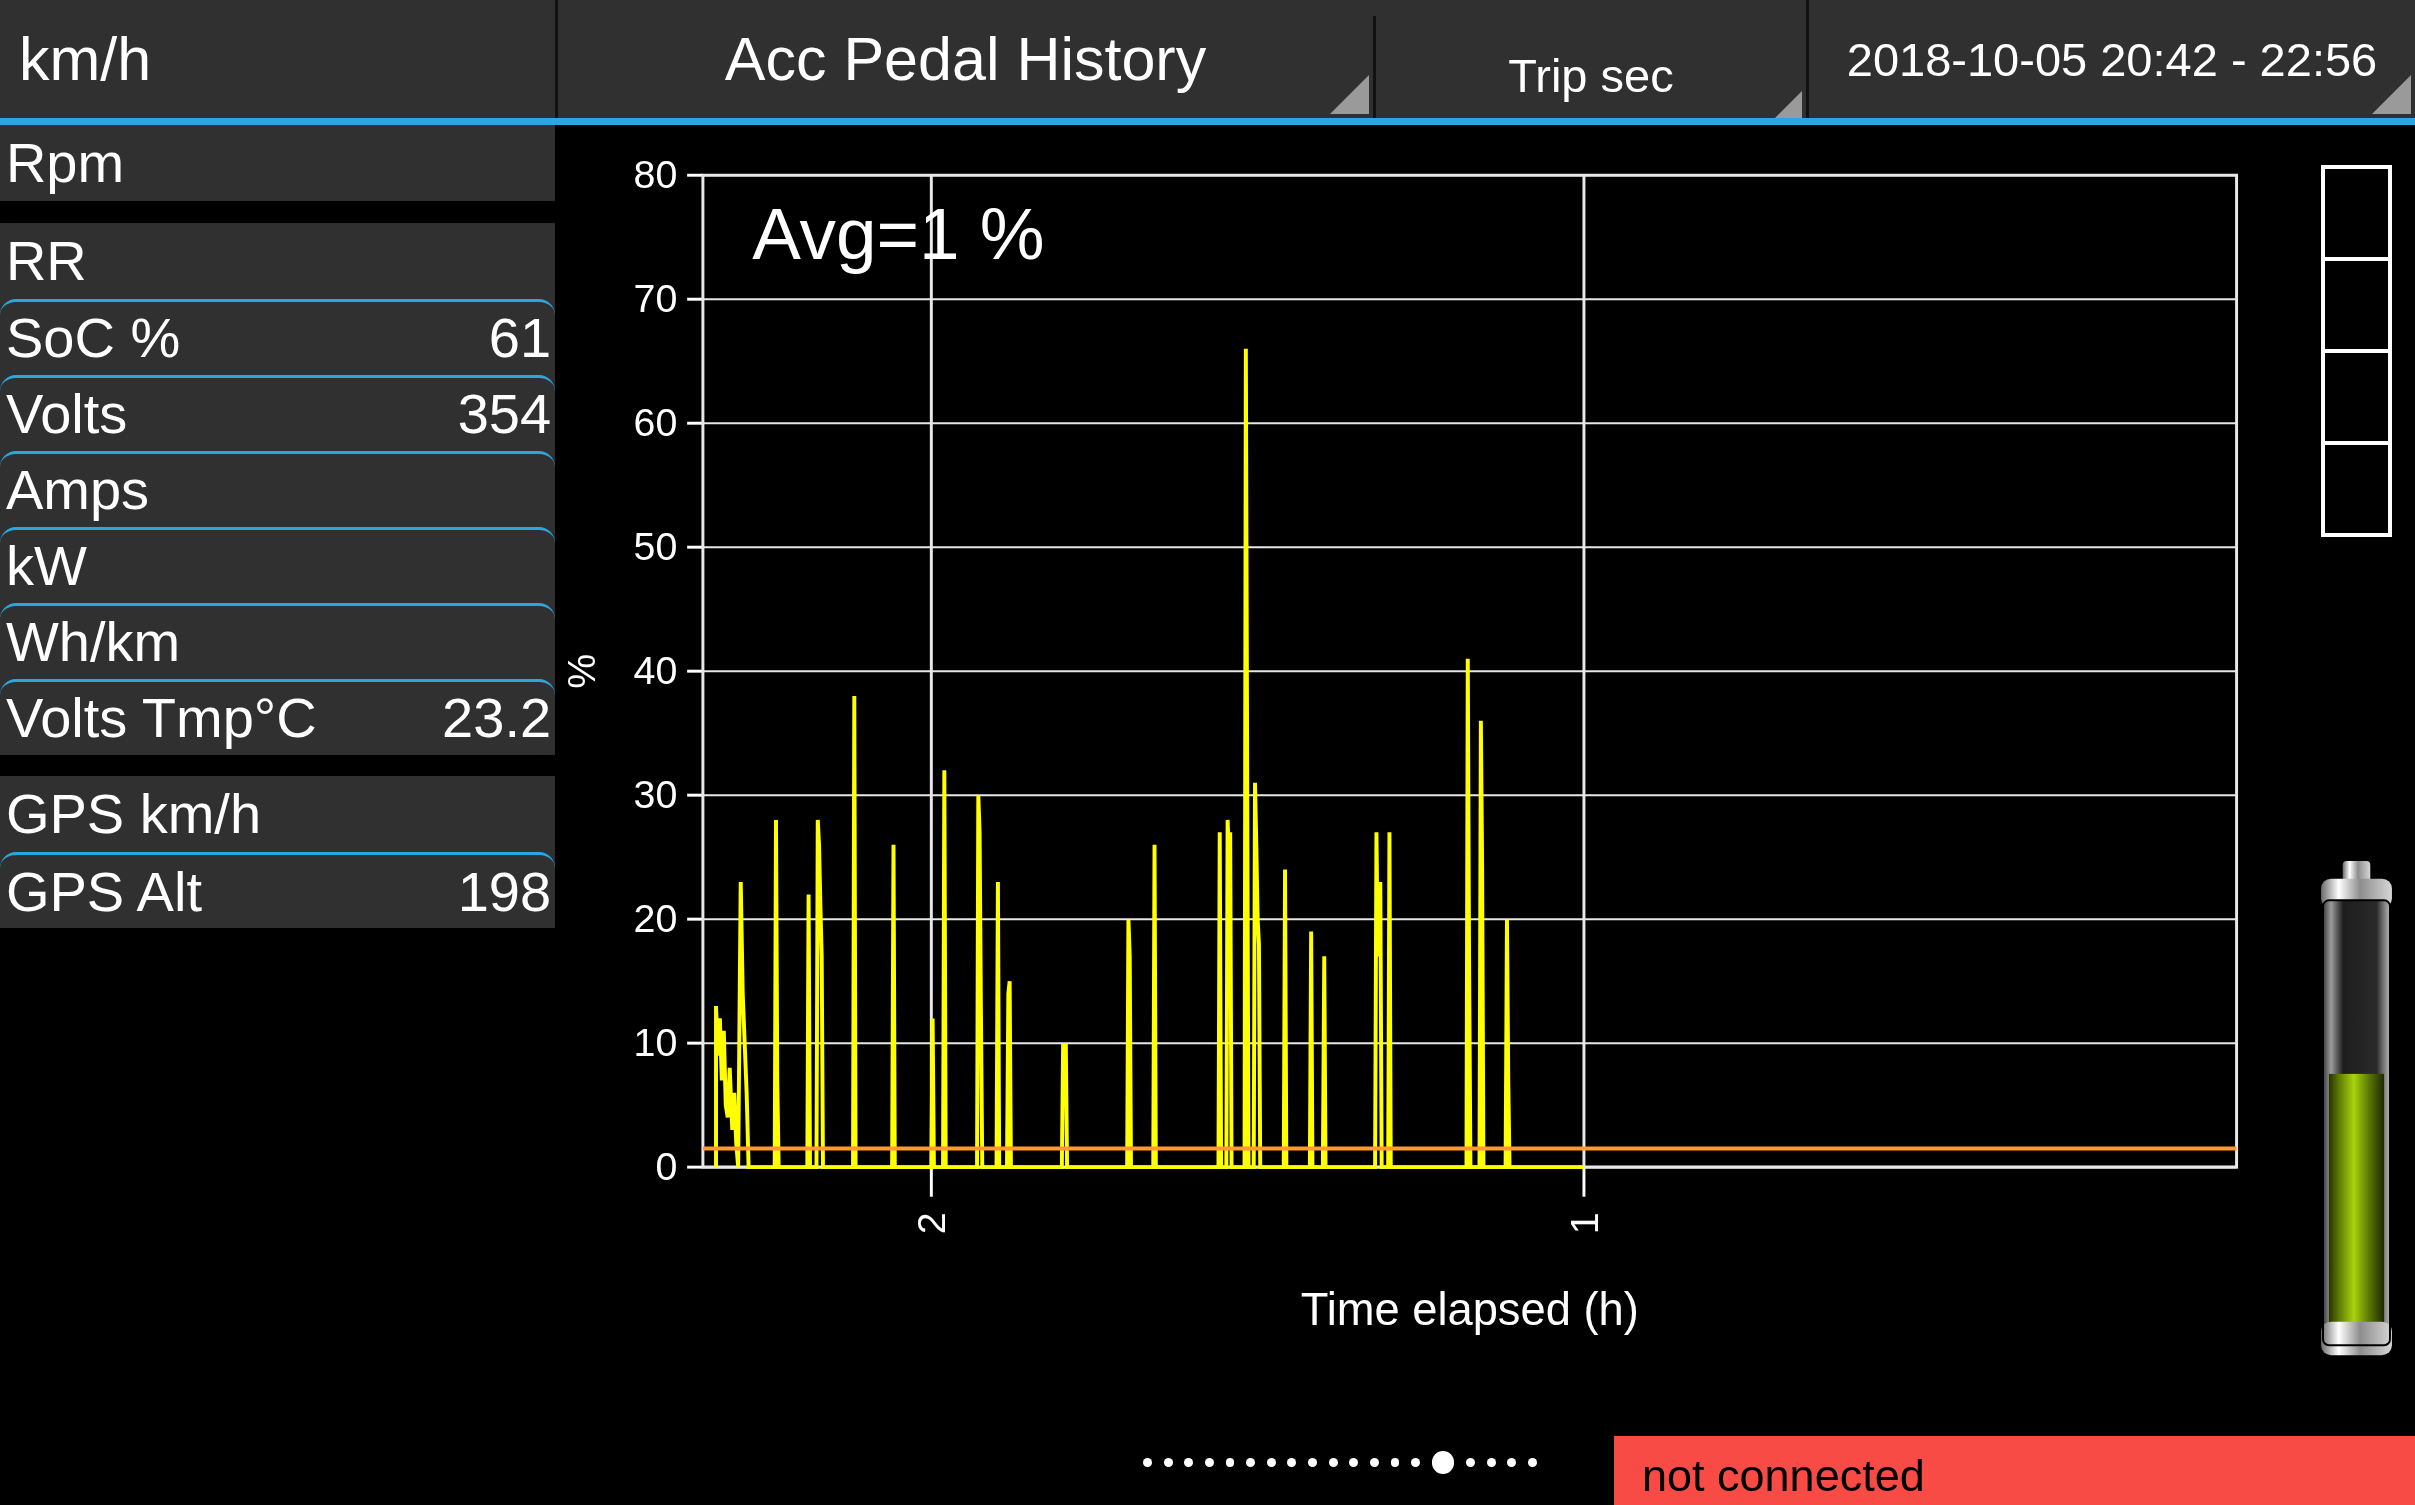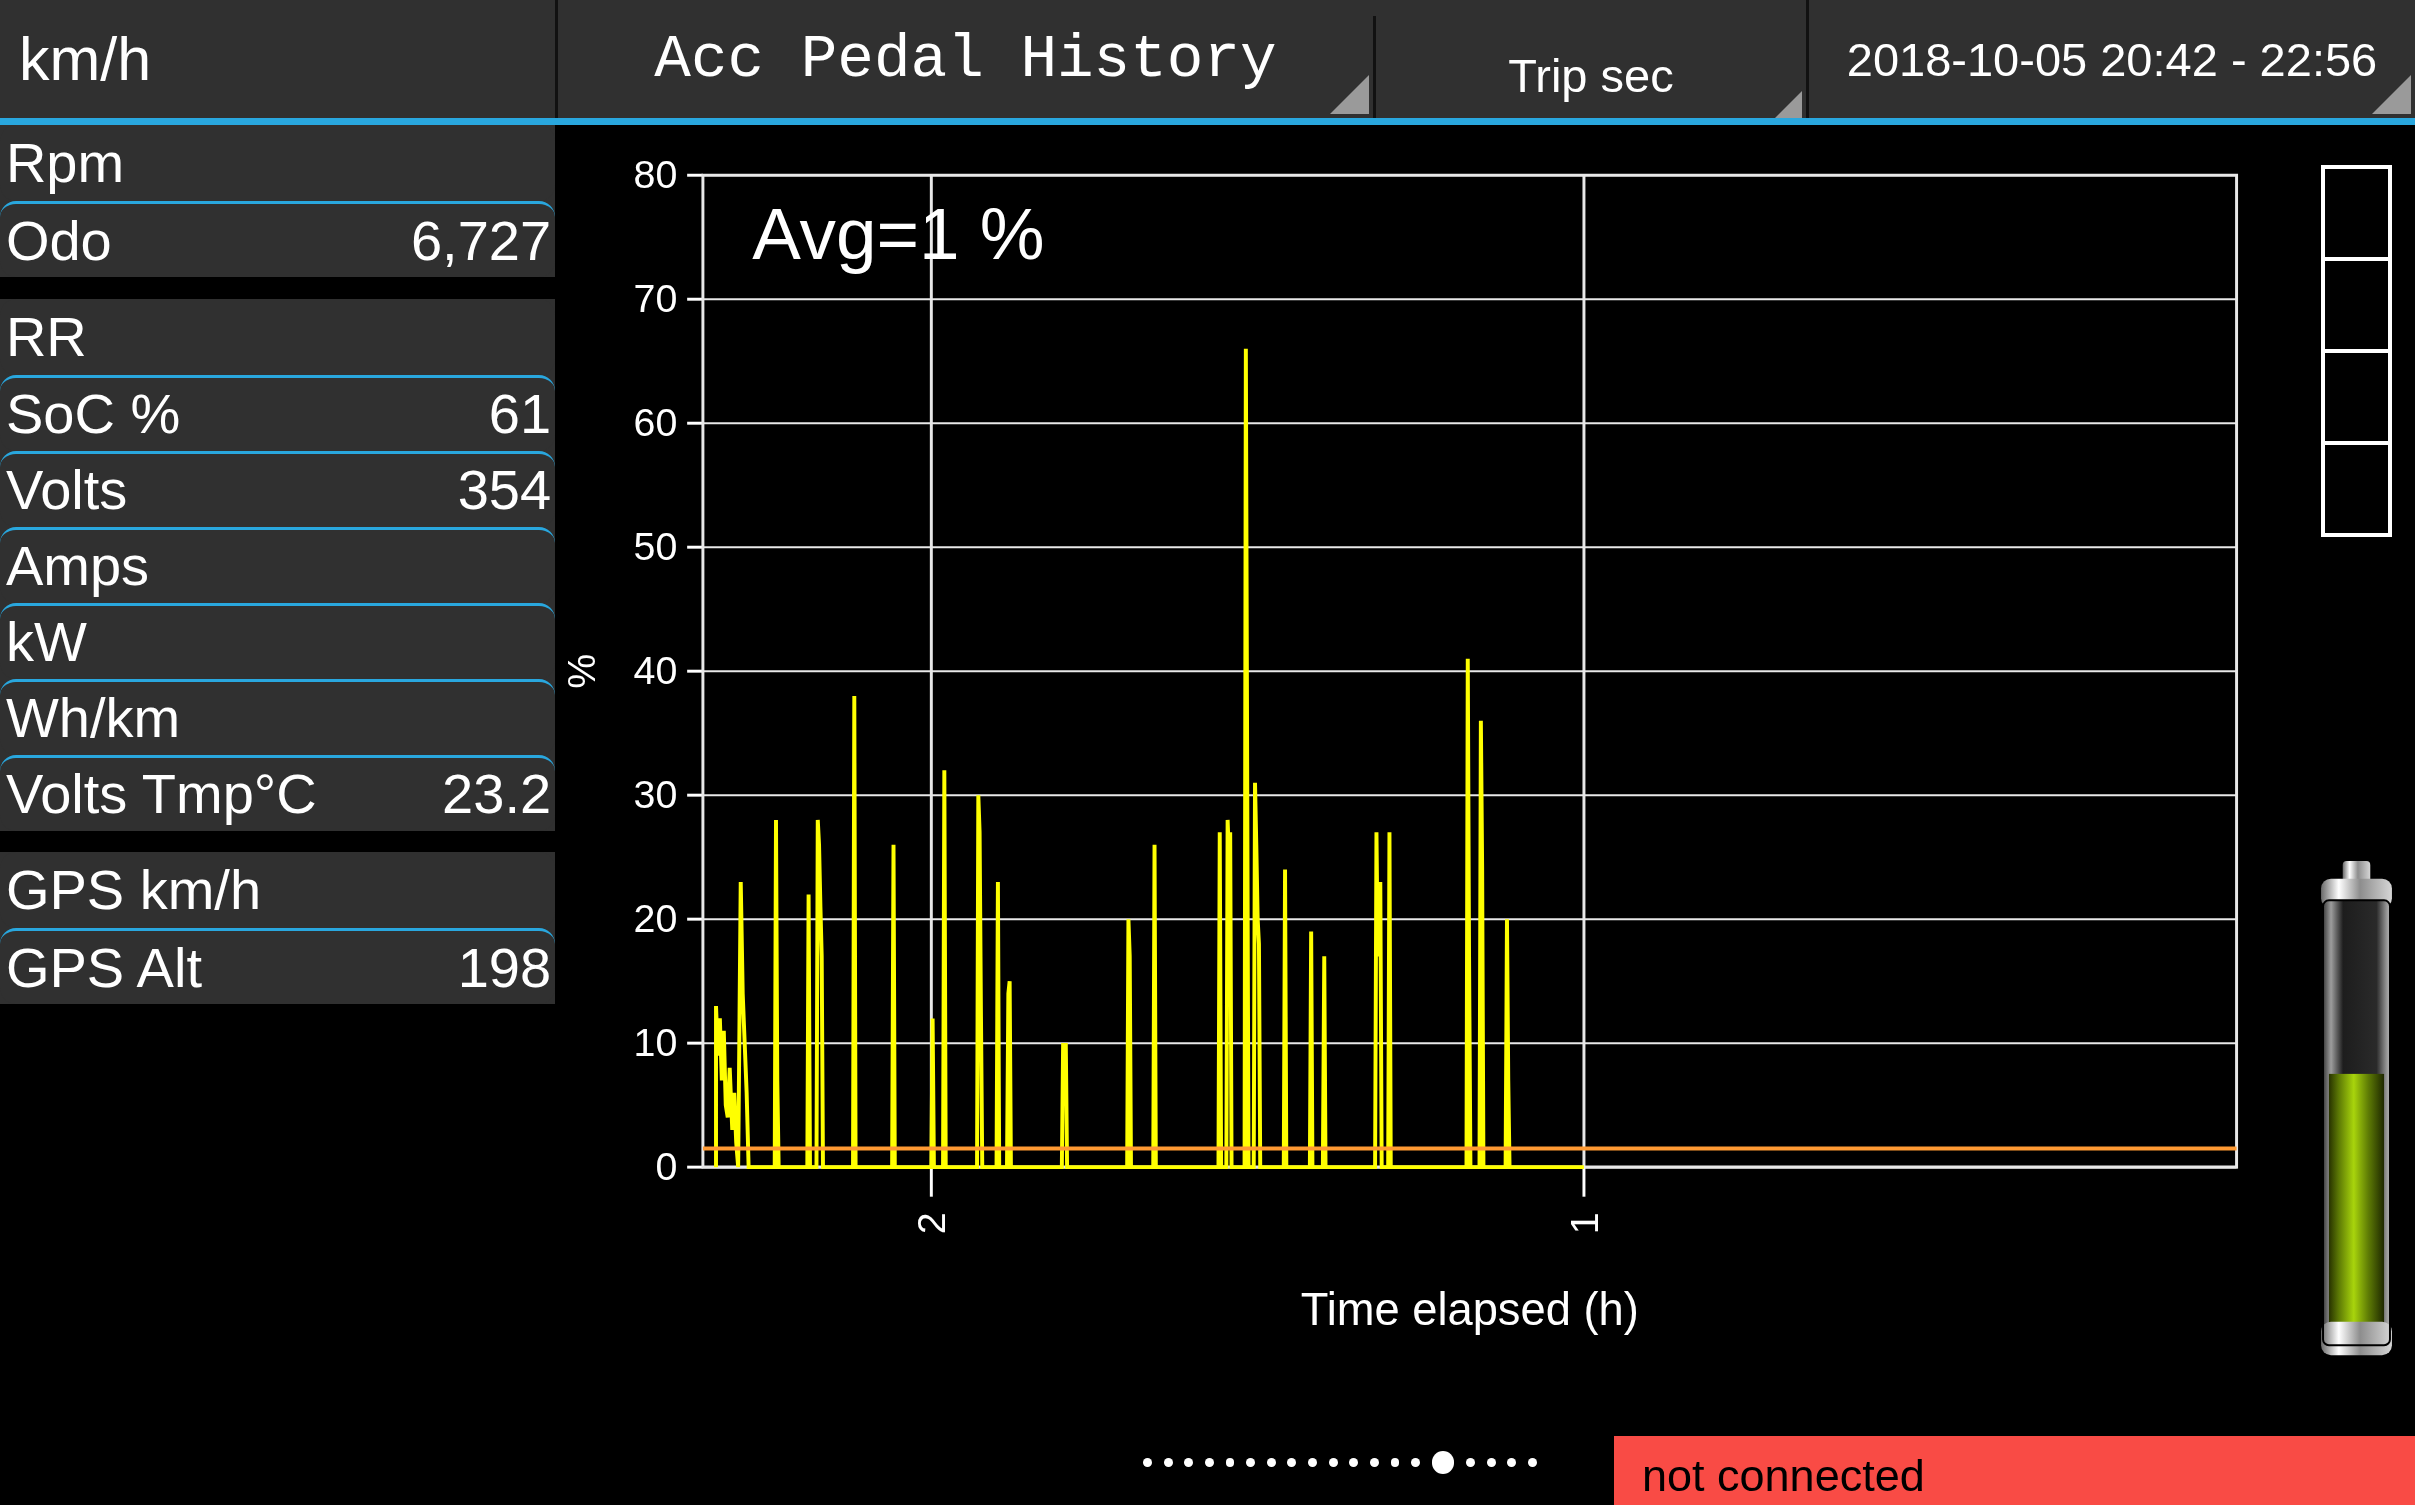--- a/index.html
+++ b/index.html
@@ -18,21 +18,21 @@
     position:relative; height:118px; display:flex; align-items:center;
     background:#303030;
   }
   #header .hcell.sep { border-left:3px solid #111; }
   .corner-tri {
     position:absolute; right:3.9px; bottom:3.9px;
     width:0;height:0; border-style:solid;
     border-width:0 0 39px 39px; border-color:transparent transparent #9a9a9a transparent;
   }
   #hdr-unit { width:555px; padding-left:19px; font-size:61px; font-weight:400; }
-  #hdr-title { flex:0 0 818px; justify-content:center; font-size:61px;font-family:Liberation Mono, monospace; }
+  #hdr-title { flex:0 0 818px; justify-content:center; font-size:61px; }
   #hdr-trip  { flex:0 0 433px; justify-content:center; font-size:47px;margin-top:32px; }
   #hdr-date  { flex:1 1 auto;  justify-content:center; font-size:47px; }
   #header-underline {
     position:absolute; left:0; top:118px; width:2415px; height:6.9px; background:#29a7de;
   }
 
   
   #sidebar {
     position:absolute; left:0; top:125px; width:555px; height:1380px;
     background:#000;
@@ -103,24 +103,20 @@
     <span class="corner-tri"></span>
   </div>
 </div>
 <div id="header-underline"></div>
 
 <div id="sidebar">
     <div class="sb-group">
       <div class="sb-row">
         <span class="sb-label">Rpm</span>
         <span class="sb-value"></span>
-      </div>
-      <div class="sb-row">
-        <span class="sb-label">Odo</span>
-        <span class="sb-value">6,727</span>
       </div>
     </div>
     <div class="sb-gap"></div>
     <div class="sb-group">
       <div class="sb-row">
         <span class="sb-label">RR</span>
         <span class="sb-value"></span>
       </div>
       <div class="sb-row">
         <span class="sb-label">SoC %</span>

